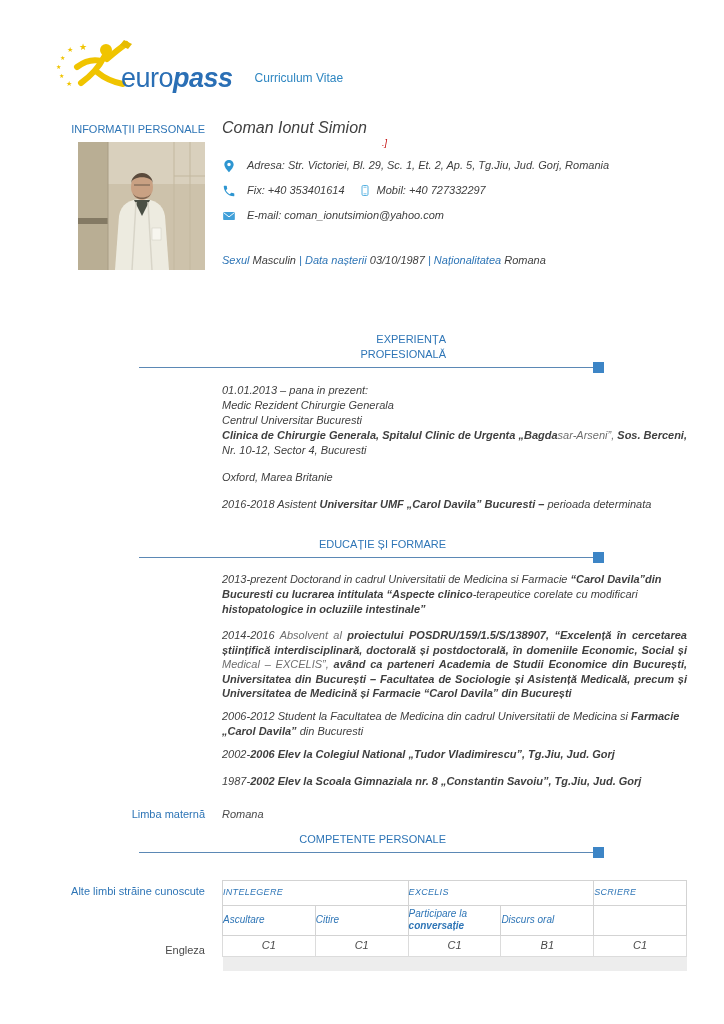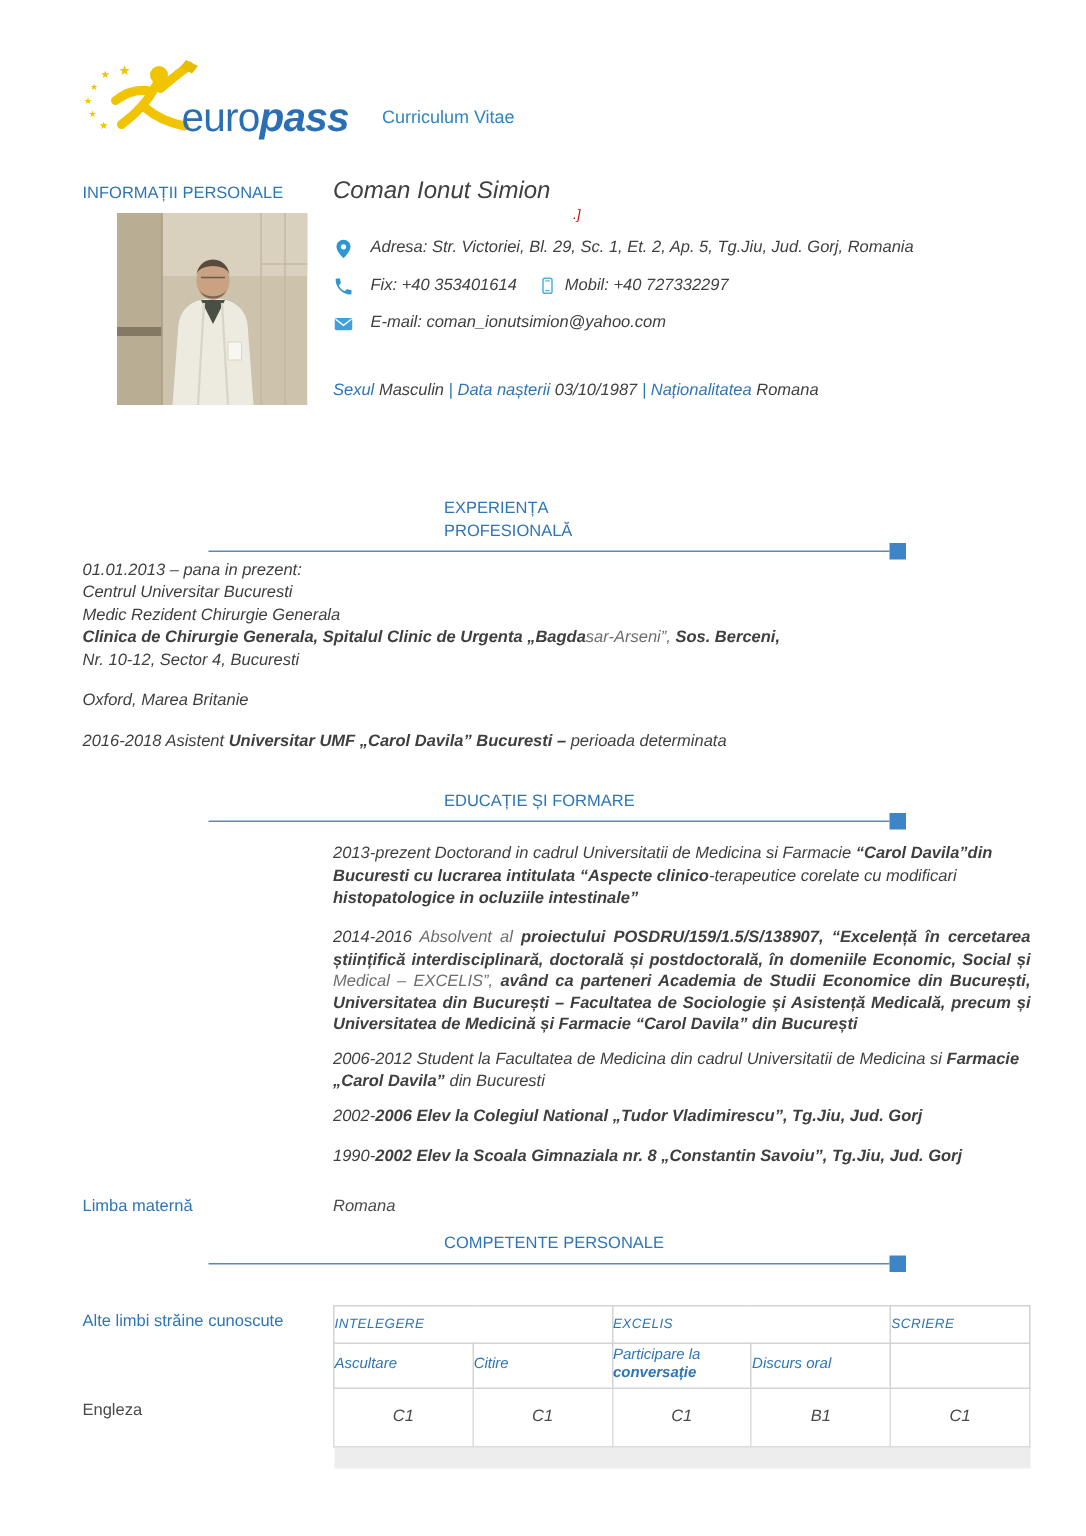--- a/index.html
+++ b/index.html
@@ -16,21 +16,21 @@
 
   
   .masthead { display:flex; align-items:flex-end; height:56px; }
   .logo { display:flex; align-items:flex-end; }
   .logo-text { font-size:27px; line-height:27px; color:#2a6fb5; margin-left:-14px; margin-bottom:2px; letter-spacing:-0.5px; }
   .logo-pass { font-weight:bold; font-style:italic; }
   .cv-subtitle { color:#2e86c1; font-size:12px; margin-left:22px; margin-bottom:8px; }
 
   
   .row { display:flex; }
-  .lcol { width:150px; flex:none; color:#2e75b6; }
+  .lcol { width:150px; flex:none; text-align:right; color:#2e75b6; }
   .gap  { width:17px; flex:none; }
   .rcol { width:465px; flex:none;font-style:italic; }
 
   
   .sec { align-items:center;flex-direction:column; }
   .sec .lcol { font-size:11px; }
   .rule-wrap { display:flex; align-items:center; width:465px; }
   .rule { flex:1; height:1px; background:#5b88b5; }
   .rule-sq { width:11px; height:11px; background:#3d85c6; flex:none; }
 
@@ -41,41 +41,41 @@
   .annot { font-size:9px; line-height:10px; color:#c00000; margin-left:160px; height:10px; }
   .photo-box { margin-left:auto; margin-top:4px; width:127px; height:128px; }
   .contact-line { display:flex; align-items:center; margin-top:10px; }
   .contact-line:first-child { margin-top:4px; }
   .cicon { width:14px; height:14px; flex:none; margin-right:11px; display:inline-block; }
   .cicon2 { width:12px; height:13px; flex:none; margin:0 6px 0 14px; }
   .demographics { margin-top:30px; }
 
   
   .sec-exp { margin-top:62px; }
-  .content-block { margin-top:0;flex-direction:column; }
+  .content-block { margin-top:10px; }
   .para { margin-top:12px; }
   .para:first-child { margin-top:0; }
   .jus { text-align:justify; line-height:14.5px; }
   .sec-edu { margin-top:25px; }
   .edu-block { margin-top:9px; }
   .p-tight { margin-top:11px; }
   .p-med { margin-top:8px; }
   .sec-comp { margin-top:10px; }
 
   
   .mother-row { margin-top:18px; }
   .mother-val { color:#4a4a4a; padding-top:0; }
   .langs-row { margin-top:22px; }
   .langs-row .lcol .ll1 { margin-top:4px; }
   .langs-row .lcol .ll2 { margin-top:44px; color:#4a4a4a; }
   table.skills { border-collapse:collapse; width:465px; table-layout:fixed; }
   table.skills th { border:1px solid #d3d3d3; color:#2e75b6; font-weight:normal; text-align:left; vertical-align:middle; }
   table.skills .grp th { height:25px; font-size:9px; letter-spacing:0.3px; }
   table.skills .sub th { height:30px; font-size:10px; line-height:12px; }
-  table.skills td { border:1px solid #dcdcdc; text-align:center; height:39px; color:#4a4a4a; font-size:11px; vertical-align:middle; }
+  table.skills td { border:1px solid #dcdcdc; text-align:center; height:21px; color:#4a4a4a; font-size:11px; vertical-align:middle; }
   table.skills .filler td { background:#ededed; border-left:none; border-right:none; border-bottom:none; height:15px; }
 </style>
 </head>
 <body>
 
 <div class="page">
 
   <div class="masthead">
     <div class="logo">
       <svg width="80" height="56" viewBox="0 0 80 56">
@@ -177,22 +177,22 @@
         <div class="rule-sq"></div>
     </div>
   </div>
 
   <div class="row content-block">
     <div class="lcol"></div>
     <div class="gap"></div>
     <div class="rcol">
       <div class="para">
         <div><span>01.01.2013 – pana in prezent:</span></div>
+        <div><span>Medic Rezident Chirurgie Generala</span></div>
         <div><span>Centrul Universitar Bucuresti</span></div>
-        <div><span>Medic Rezident Chirurgie Generala</span></div>
         <div><span class="b">Clinica de Chirurgie Generala, Spitalul Clinic de Urgenta „Bagda</span><span class="g">sar-Arseni”,</span><span class="b"> Sos. Berceni,</span></div>
         <div><span>Nr. 10-12, Sector 4, Bucuresti</span></div>
       </div>
       <div class="para">
         <div><span>Oxford, Marea Britanie</span></div>
       </div>
       <div class="para">
         <div><span>2016-2018 Asistent </span><span class="b">Universitar UMF „Carol Davila” Bucuresti – </span><span>perioada determinata</span></div>
       </div>
     </div>
@@ -208,21 +208,21 @@
   </div>
 
   <div class="row edu-block">
     <div class="lcol"></div>
     <div class="gap"></div>
     <div class="rcol">
       <div class="para"><span>2013-prezent Doctorand in cadrul Universitatii de Medicina si Farmacie </span><span class="b">“Carol Davila”din Bucuresti cu lucrarea intitulata “Aspecte clinico</span><span>-terapeutice corelate cu modificari </span><span class="b">histopatologice in ocluziile intestinale”</span></div>
       <div class="para p-tight jus"><span>2014-2016 </span><span class="g">Absolvent al </span><span class="b">proiectului POSDRU/159/1.5/S/138907, “Excelență în cercetarea științifică interdisciplinară, doctorală și postdoctorală, în domeniile Economic, Social și </span><span class="g">Medical – EXCELIS”, </span><span class="b">având ca parteneri Academia de Studii Economice din București, Universitatea din București – Facultatea de Sociologie și Asistență Medicală, precum și Universitatea de Medicină și Farmacie “Carol Davila” din București</span></div>
       <div class="para p-med"><span>2006-2012 Student la Facultatea de Medicina din cadrul Universitatii de Medicina si </span><span class="b">Farmacie „Carol Davila” </span><span>din Bucuresti</span></div>
       <div class="para p-med"><span>2002-</span><span class="b">2006 Elev la Colegiul National „Tudor Vladimirescu”, Tg.Jiu, Jud. Gorj</span></div>
-      <div class="para"><span>1990-</span><span class="b">2002 Elev la Scoala Gimnaziala nr. 8 „Constantin Savoiu”, Tg.Jiu, Jud. Gorj</span></div>
+      <div class="para"><span>1987-</span><span class="b">2002 Elev la Scoala Gimnaziala nr. 8 „Constantin Savoiu”, Tg.Jiu, Jud. Gorj</span></div>
     </div>
   </div>
 
   <div class="row mother-row">
     <div class="lcol">Limba maternă</div>
     <div class="gap"></div>
     <div class="rcol mother-val">Romana</div>
   </div>
 
   <div class="row sec sec-comp">

